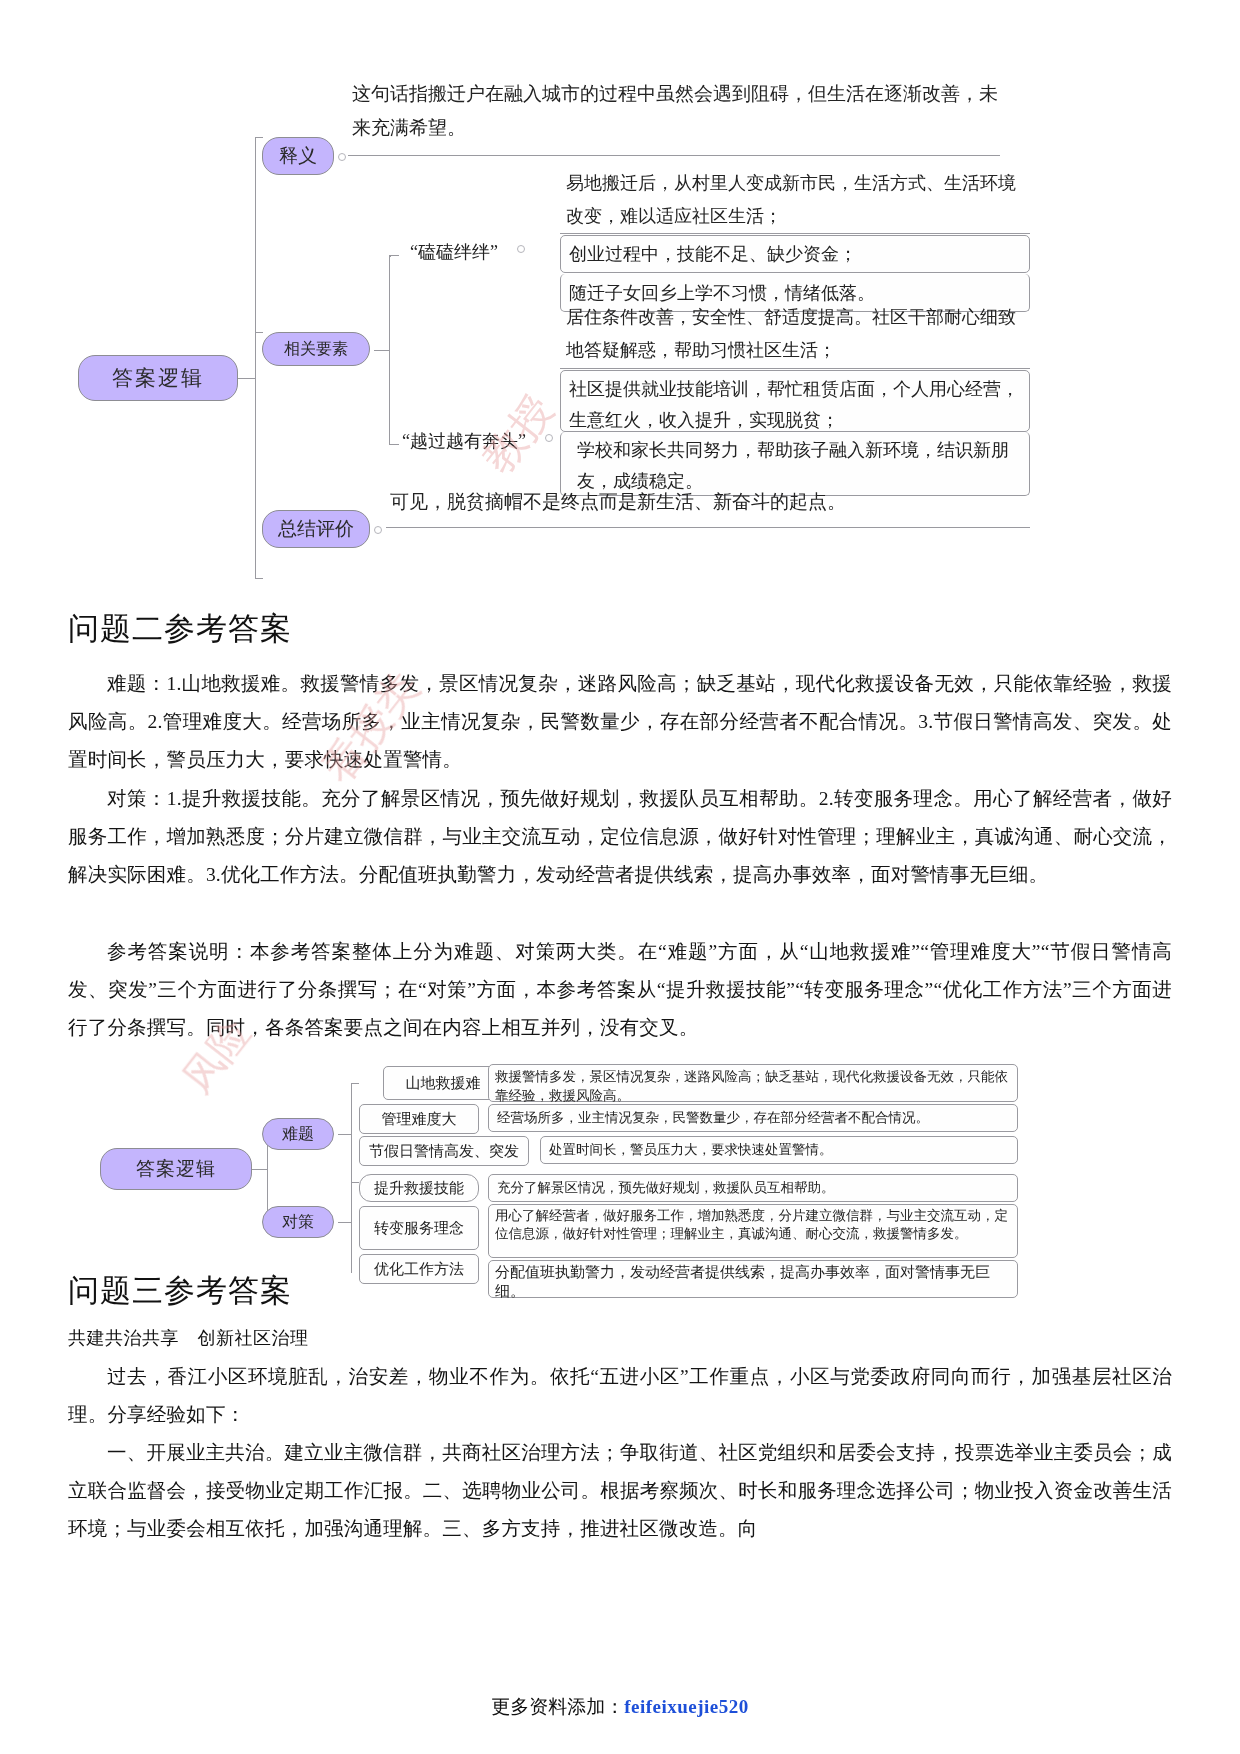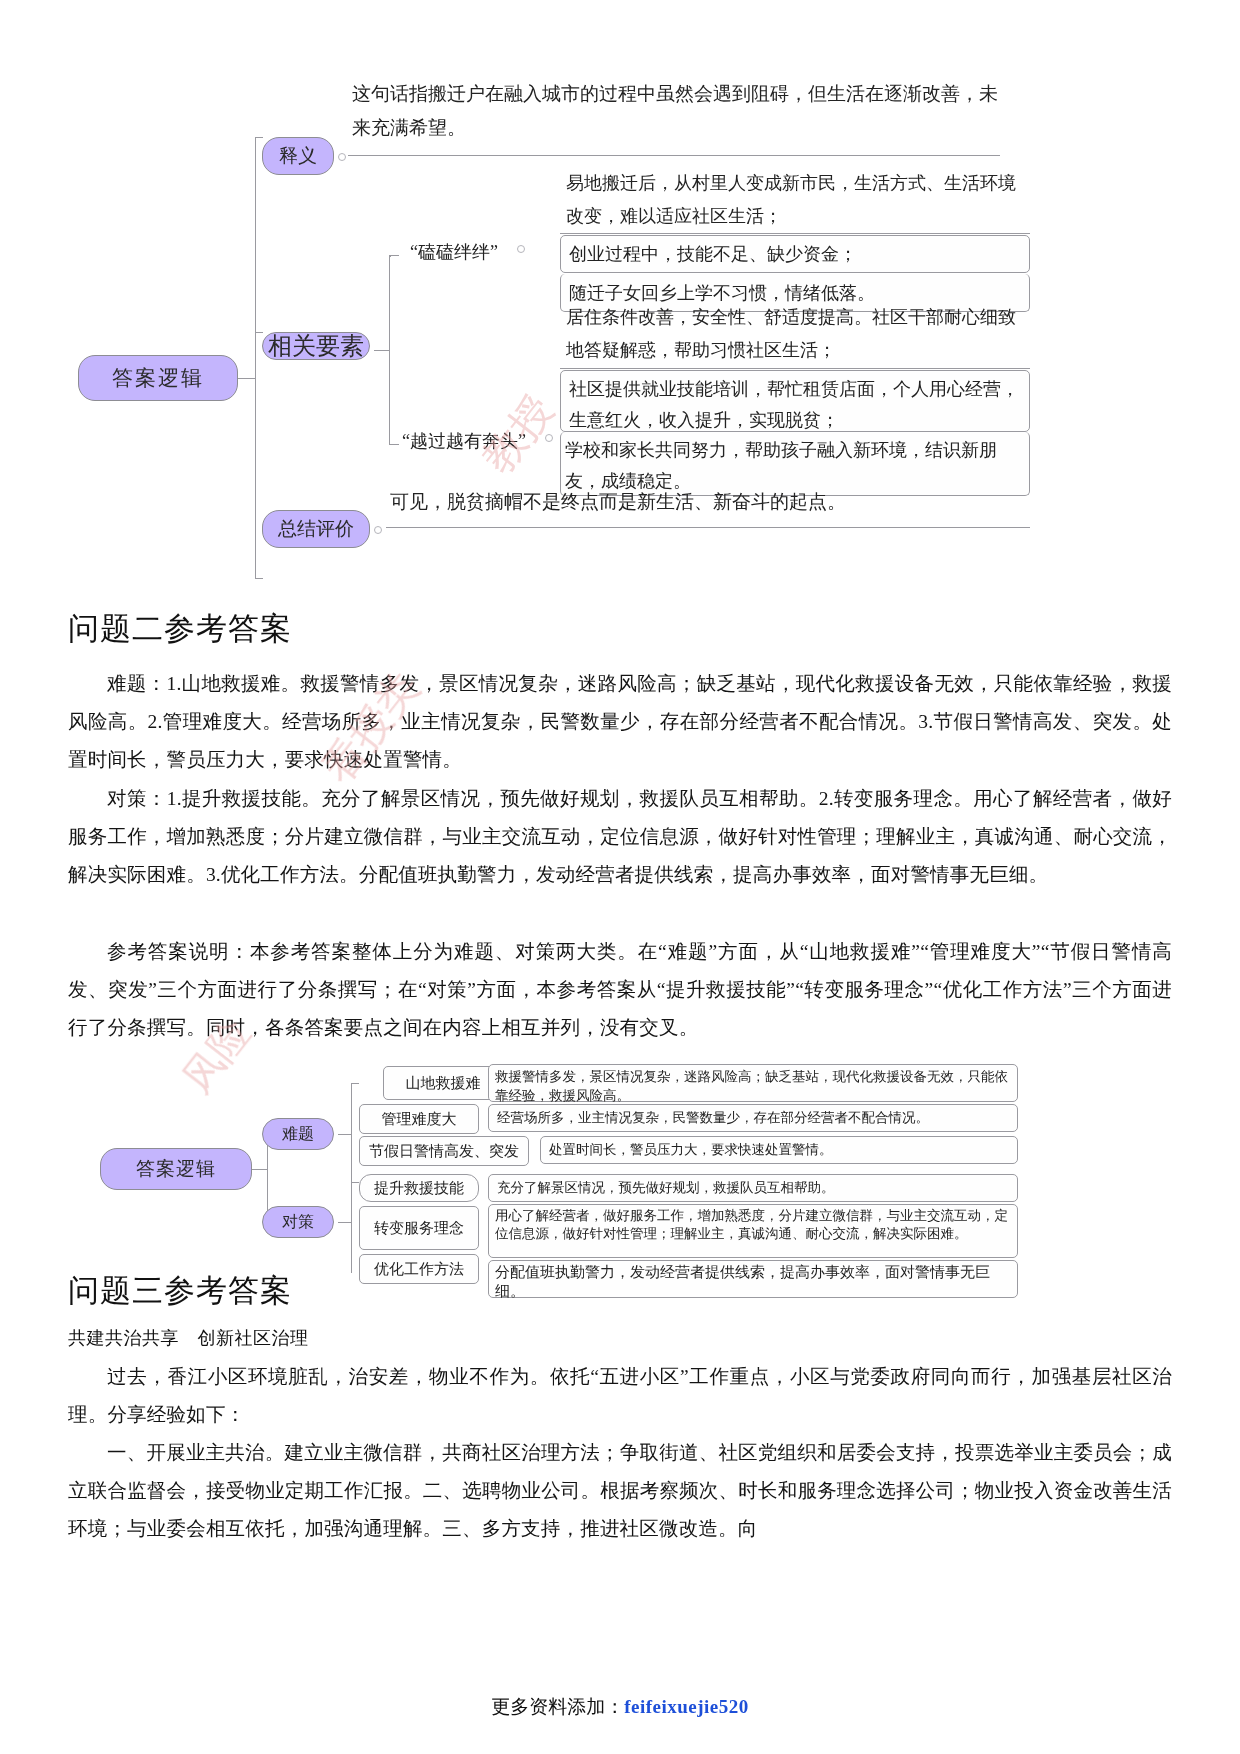--- a/index.html
+++ b/index.html
@@ -75,21 +75,21 @@
     position:absolute;width:6px;height:6px;border-radius:50%;
     border:1px solid #b5b5bb;background:#fff;
   }
 
   
   #map1{position:absolute;left:0;top:55px;width:1240px;height:490px;}
   #map1 .root{
     left:78px;top:300px;width:160px;height:46px;font-size:21px;letter-spacing:2px;
   }
   #map1 .b1{left:262px;top:118px;width:72px;height:38px;font-size:19px;}
-  #map1 .b2{left:262px;top:313px;width:108px;height:28px;font-size:24px;}
+  #map1 .b2{left:262px;top:313px;width:108px;height:34px;font-size:16px;}
   #map1 .b3{left:262px;top:500px;width:108px;height:38px;font-size:19px;}
 
   
   #map2{position:absolute;left:0;top:1078px;width:1240px;height:175px;}
   #map2 .root2{left:100px;top:70px;width:152px;height:42px;font-size:19px;letter-spacing:1px;}
   #map2 .n-nan{left:262px;top:40px;width:72px;height:32px;font-size:16px;}
   #map2 .n-dui{left:262px;top:128px;width:72px;height:32px;font-size:16px;}
 
   
   h2.sec{
@@ -162,21 +162,21 @@
     <div class="mm-leafbox" style="left:560px;top:219px;width:470px;height:38px;font-size:18px;border-top:none;">随迁子女回乡上学不习惯，情绪低落。</div>
 
     <div class="mm-plain" style="left:388px;top:374px;width:152px;font-size:18px;text-align:center;">“越过越有奔头”</div>
     <div class="mm-dot" style="left:545px;top:379px;"></div>
     <div class="mm-conn" style="left:389px;top:200px;width:0;height:0;"></div>
 
     <div class="mm-plain" style="left:566px;top:246px;width:460px;font-size:18px;line-height:33px;">居住条件改善，安全性、舒适度提高。社区干部耐心细致地答疑解惑，帮助习惯社区生活；</div>
     <div class="mm-underline" style="left:560px;top:313px;width:470px;"></div>
 
     <div class="mm-leafbox" style="left:560px;top:315px;width:470px;height:62px;font-size:18px;line-height:31px;display:block;padding:3px 8px;font-family:Liberation Serif, serif;">社区提供就业技能培训，帮忙租赁店面，个人用心经营，生意红火，收入提升，实现脱贫；</div>
-    <div class="mm-leafbox" style="left:560px;top:377px;width:470px;height:64px;font-size:18px;line-height:31px;display:block;padding:3px 4px;border-top:none;">学校和家长共同努力，帮助孩子融入新环境，结识新朋友，成绩稳定。</div>
+    <div class="mm-leafbox" style="left:560px;top:377px;width:470px;height:64px;font-size:18px;line-height:31px;display:block;padding:3px 16px;border-top:none;">学校和家长共同努力，帮助孩子融入新环境，结识新朋友，成绩稳定。</div>
 
     <div class="mm-node b3" style="top:455px;">总结评价</div>
     <div class="mm-dot" style="left:374px;top:471px;"></div>
     <div class="mm-plain" style="left:390px;top:434px;width:640px;font-size:19px;">可见，脱贫摘帽不是终点而是新生活、新奋斗的起点。</div>
     <div class="mm-underline" style="left:386px;top:472px;width:644px;"></div>
   </div>
 
   <h2 class="sec" style="left:68px;top:608px;">问题二参考答案</h2>
 
   <div class="body-p indent" style="left:68px;top:665px;width:1104px;">难题：1.山地救援难。救援警情多发，景区情况复杂，迷路风险高；缺乏基站，现代化救援设备无效，只能依靠经验，救援风险高。2.管理难度大。经营场所多，业主情况复杂，民警数量少，存在部分经营者不配合情况。3.节假日警情高发、突发。处置时间长，警员压力大，要求快速处置警情。</div>
@@ -207,21 +207,21 @@
     <div class="mm-leafbox" style="left:540px;top:58px;width:478px;height:28px;font-size:13.5px;">处置时间长，警员压力大，要求快速处置警情。</div>
 
     <div class="mm-node n-dui">对策</div>
     <div class="mm-line" style="left:338px;top:144px;width:14px;height:1.2px;"></div>
     <div class="mm-line" style="left:351px;top:101px;width:1.2px;height:94px;"></div>
 
     <div class="mm-leafbox" style="left:359px;top:96px;width:120px;height:28px;font-size:15px;justify-content:center;border-radius:12px;">提升救援技能</div>
     <div class="mm-leafbox" style="left:488px;top:96px;width:530px;height:28px;font-size:13.5px;">充分了解景区情况，预先做好规划，救援队员互相帮助。</div>
 
     <div class="mm-leafbox" style="left:359px;top:128px;width:120px;height:44px;font-size:15px;justify-content:center;">转变服务理念</div>
-    <div class="mm-leafbox" style="left:488px;top:126px;width:530px;height:54px;font-size:13.5px;line-height:18px;display:block;padding:2px 6px;">用心了解经营者，做好服务工作，增加熟悉度，分片建立微信群，与业主交流互动，定位信息源，做好针对性管理；理解业主，真诚沟通、耐心交流，解决实际困难。</div>
+    <div class="mm-leafbox" style="left:488px;top:126px;width:530px;height:54px;font-size:13.5px;line-height:18px;display:block;padding:2px 6px;">用心了解经营者，做好服务工作，增加熟悉度，分片建立微信群，与业主交流互动，定位信息源，做好针对性管理；理解业主，真诚沟通、耐心交流，救援警情多发。</div>
 
     <div class="mm-leafbox" style="left:359px;top:176px;width:120px;height:30px;font-size:15px;justify-content:center;">优化工作方法</div>
     <div class="mm-leafbox" style="left:488px;top:182px;width:530px;height:38px;font-size:15px;line-height:19px;display:block;padding:2px 6px;">分配值班执勤警力，发动经营者提供线索，提高办事效率，面对警情事无巨细。</div>
   </div>
 
   <h2 class="sec" style="left:68px;top:1270px;">问题三参考答案</h2>
   <div class="sub-title" style="left:68px;top:1326px;">共建共治共享　创新社区治理</div>
 
   <div class="body-p indent" style="left:68px;top:1358px;width:1104px;">过去，香江小区环境脏乱，治安差，物业不作为。依托“五进小区”工作重点，小区与党委政府同向而行，加强基层社区治理。分享经验如下：</div>
   <div class="body-p indent" style="left:68px;top:1434px;width:1104px;">一、开展业主共治。建立业主微信群，共商社区治理方法；争取街道、社区党组织和居委会支持，投票选举业主委员会；成立联合监督会，接受物业定期工作汇报。二、选聘物业公司。根据考察频次、时长和服务理念选择公司；物业投入资金改善生活环境；与业委会相互依托，加强沟通理解。三、多方支持，推进社区微改造。向</div>

